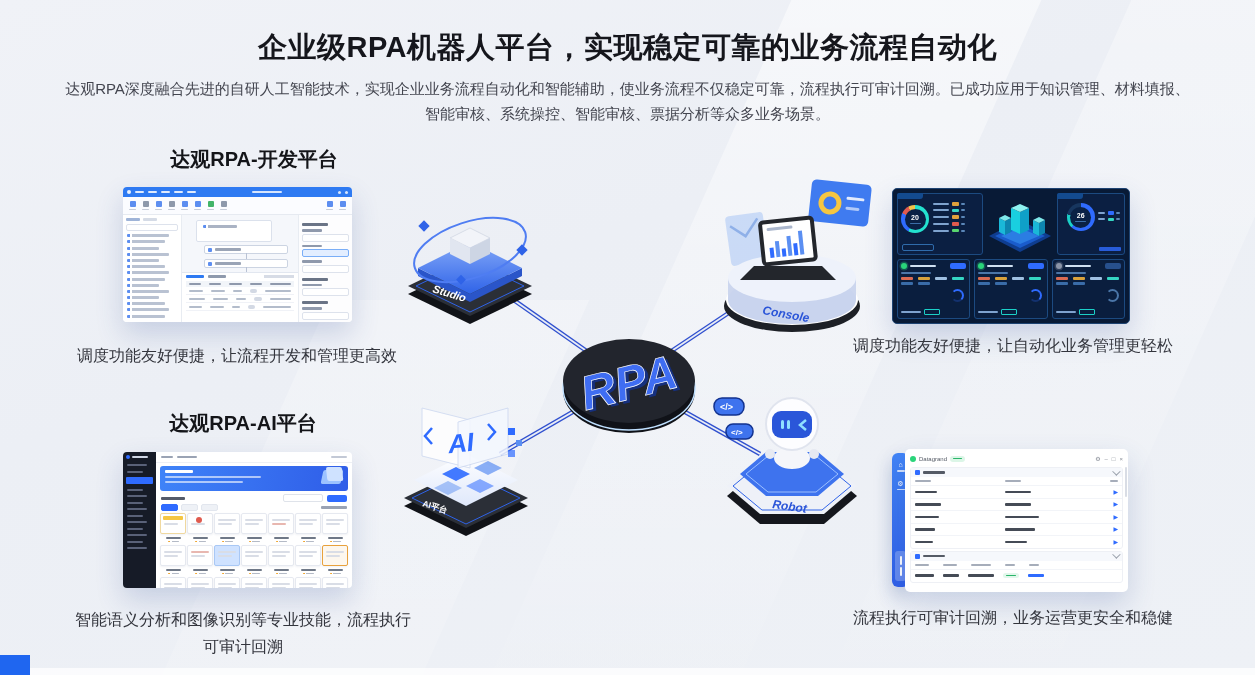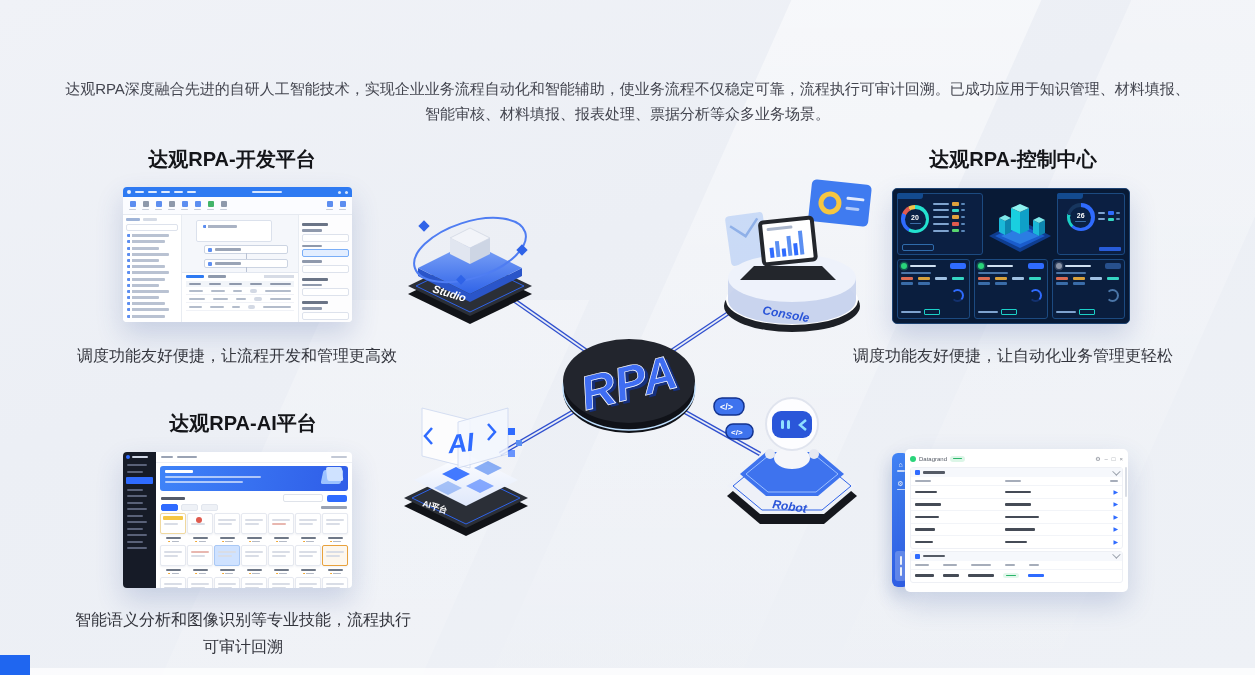--- a/index.html
+++ b/index.html
@@ -204,26 +204,27 @@
 </head>
 <body>
 
 <div class="page">
   <div class="bg-stripe s1"></div>
   <div class="bg-stripe s2"></div>
   <div class="bg-stripe s3"></div>
   <div class="bottom-strip"></div>
   <div class="corner-blue"></div>
 
+  <h1 class="page-title">企业级RPA机器人平台，实现稳定可靠的业务流程自动化</h1>
   <p class="subtitle">
     <span>达观RPA深度融合先进的自研人工智能技术，实现企业业务流程自动化和智能辅助，使业务流程不仅稳定可靠，流程执行可审计回溯。已成功应用于知识管理、材料填报、</span><br>
-    <span>智能审核、材料填报、报表处理、票据分析等众多业务场景。</span>
+    <span>智能审核、系统操控、智能审核、票据分析等众多业务场景。</span>
   </p>
 
-  <h2 class="quad-title" style="left:52px;top:146px;width:360px;">达观RPA-开发平台</h2>
+  <h2 class="quad-title" style="left:74px;top:146px;width:360px;">达观RPA-开发平台</h2>
   <div class="shot studio-shot">
     <div class="st-titlebar">
       <span class="st-dot"></span>
       <i class="st-m"></i>
         <i class="st-m"></i>
         <i class="st-m"></i>
         <i class="st-m"></i>
         <i class="st-m"></i>
       <i class="st-c"></i>
       <span class="st-w"></span>
@@ -363,21 +364,20 @@
         <i class="lab"></i>
           <div class="inp"></div>
         <i class="sec"></i>
         <i class="lab"></i>
           <div class="inp"></div>
       </div>
     </div>
   </div>
   <p class="caption" style="left:57px;top:342px;width:360px;">调度功能友好便捷，让流程开发和管理更高效</p>
 
-  <h2 class="quad-title" style="left:833px;top:146px;width:360px;">达观RPA-控制中心</h2>
   <div class="shot console-shot">
     <div class="cs-top">
       <div class="cs-panel cs-p1">
         <div class="cs-tab"></div>
         <div class="gauge g1">
           <div class="gin">
               <b>20</b>
               <i></i>
             </div>
         </div>
@@ -508,21 +508,21 @@
             <i></i>
           </div>
         <div class="cc-arc" style="border-color:#4b76a8;border-left-color:transparent;"></div>
         <div class="cc-foot">
             <i></i>
             <b></b>
           </div>
       </div>
     </div>
   </div>
-  <p class="caption" style="left:833px;top:342px;width:360px;">调度功能友好便捷，让自动化业务管理更轻松</p>
+  <p class="caption" style="left:833px;top:332px;width:360px;">调度功能友好便捷，让自动化业务管理更轻松</p>
 
   <h2 class="quad-title" style="left:63px;top:410px;width:360px;">达观RPA-AI平台</h2>
   <div class="shot ai-shot">
     <div class="ai-side">
       <div class="ai-logo">
           <b></b>
           <i></i>
         </div>
       <i class="ai-mi"></i>
         <i class="ai-mi"></i>
@@ -737,20 +737,21 @@
             <i style="width:26px;"></i>
           <span class="gp">
               <i></i>
             </span>
           <i class="lk"></i>
         </div>
       </div>
       <div class="rb-scroll"></div>
     </div>
   </div>
+  <p class="caption" style="left:833px;top:604px;width:360px;">流程执行可审计回溯，业务运营更安全和稳健</p>
 
   <svg class="diagram" viewBox="0 0 524 408">
     <defs>
       <linearGradient id="gBlue" x1="0" y1="0" x2="0" y2="1">
         <stop offset="0" stop-color="#84a9f8"></stop>
           <stop offset="1" stop-color="#2f63e8"></stop>
       </linearGradient>
       <linearGradient id="gAI" x1="0" y1="0" x2="0" y2="1">
         <stop offset="0" stop-color="#ffffff"></stop>
           <stop offset="1" stop-color="#dfe8fb"></stop>

